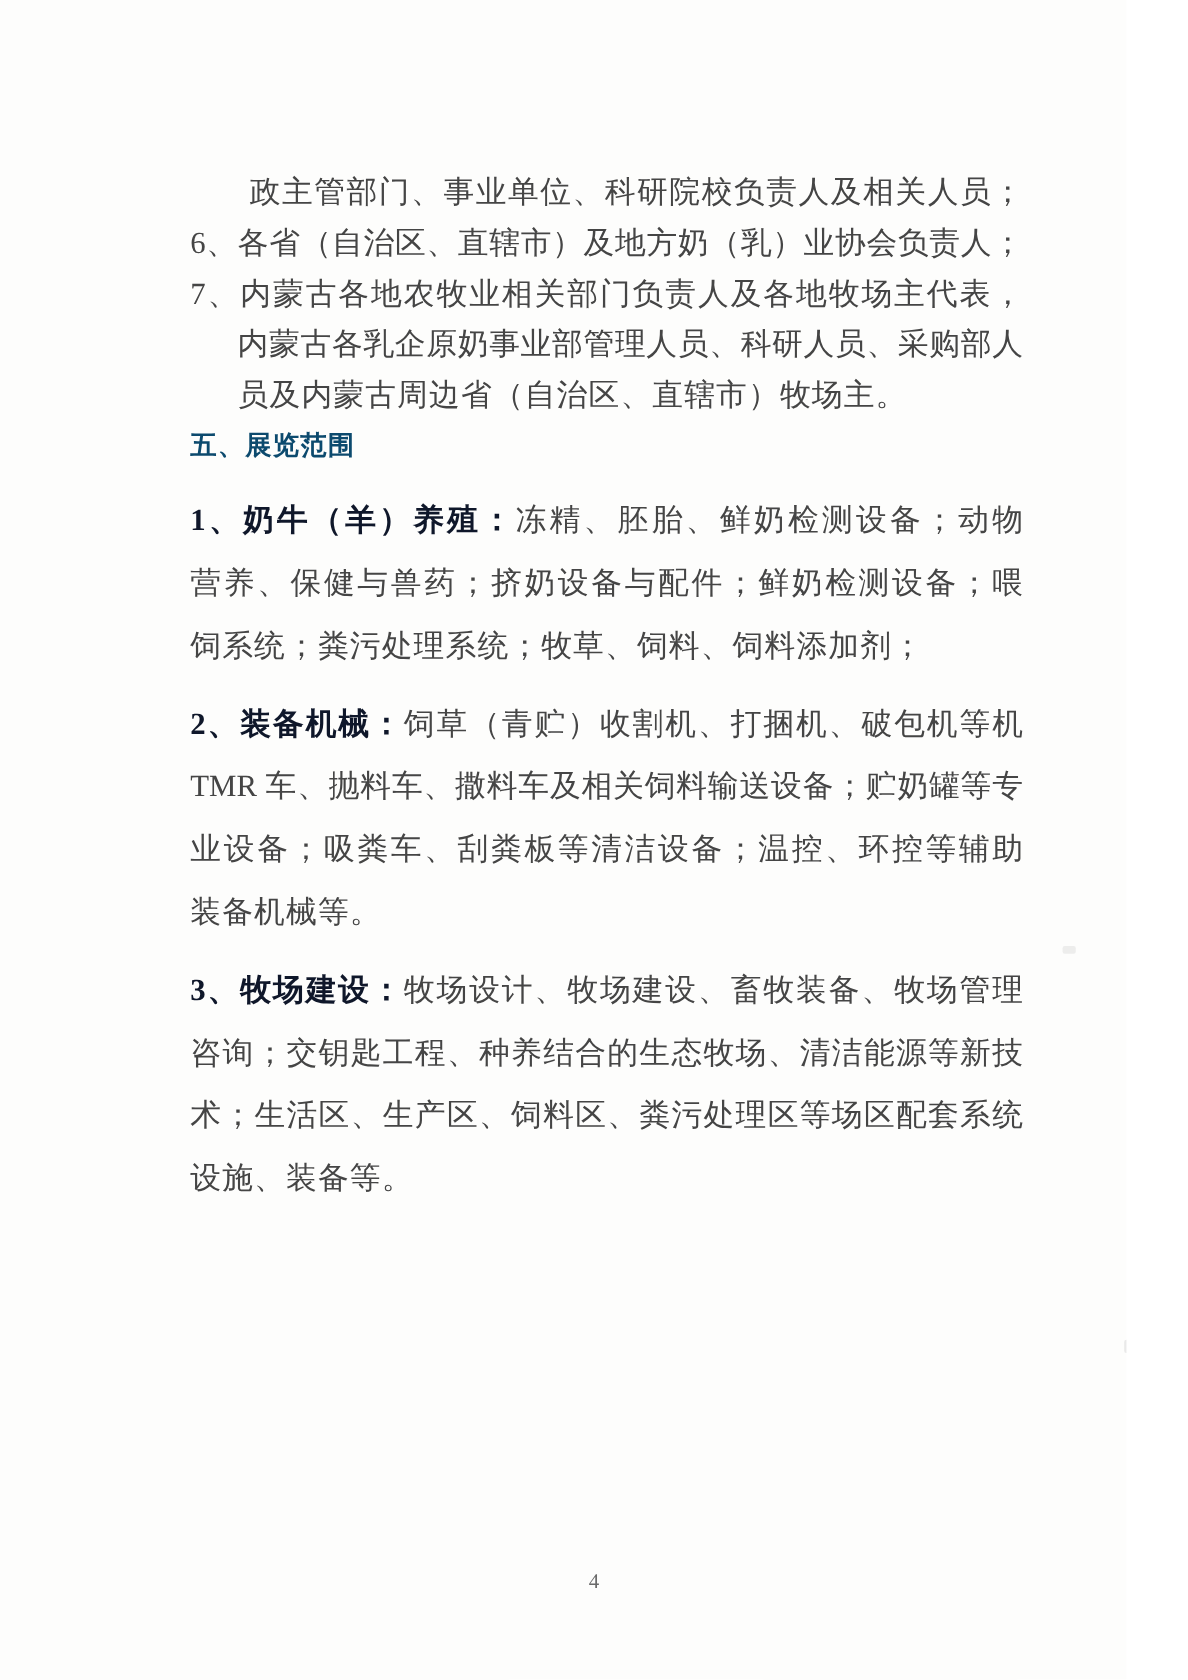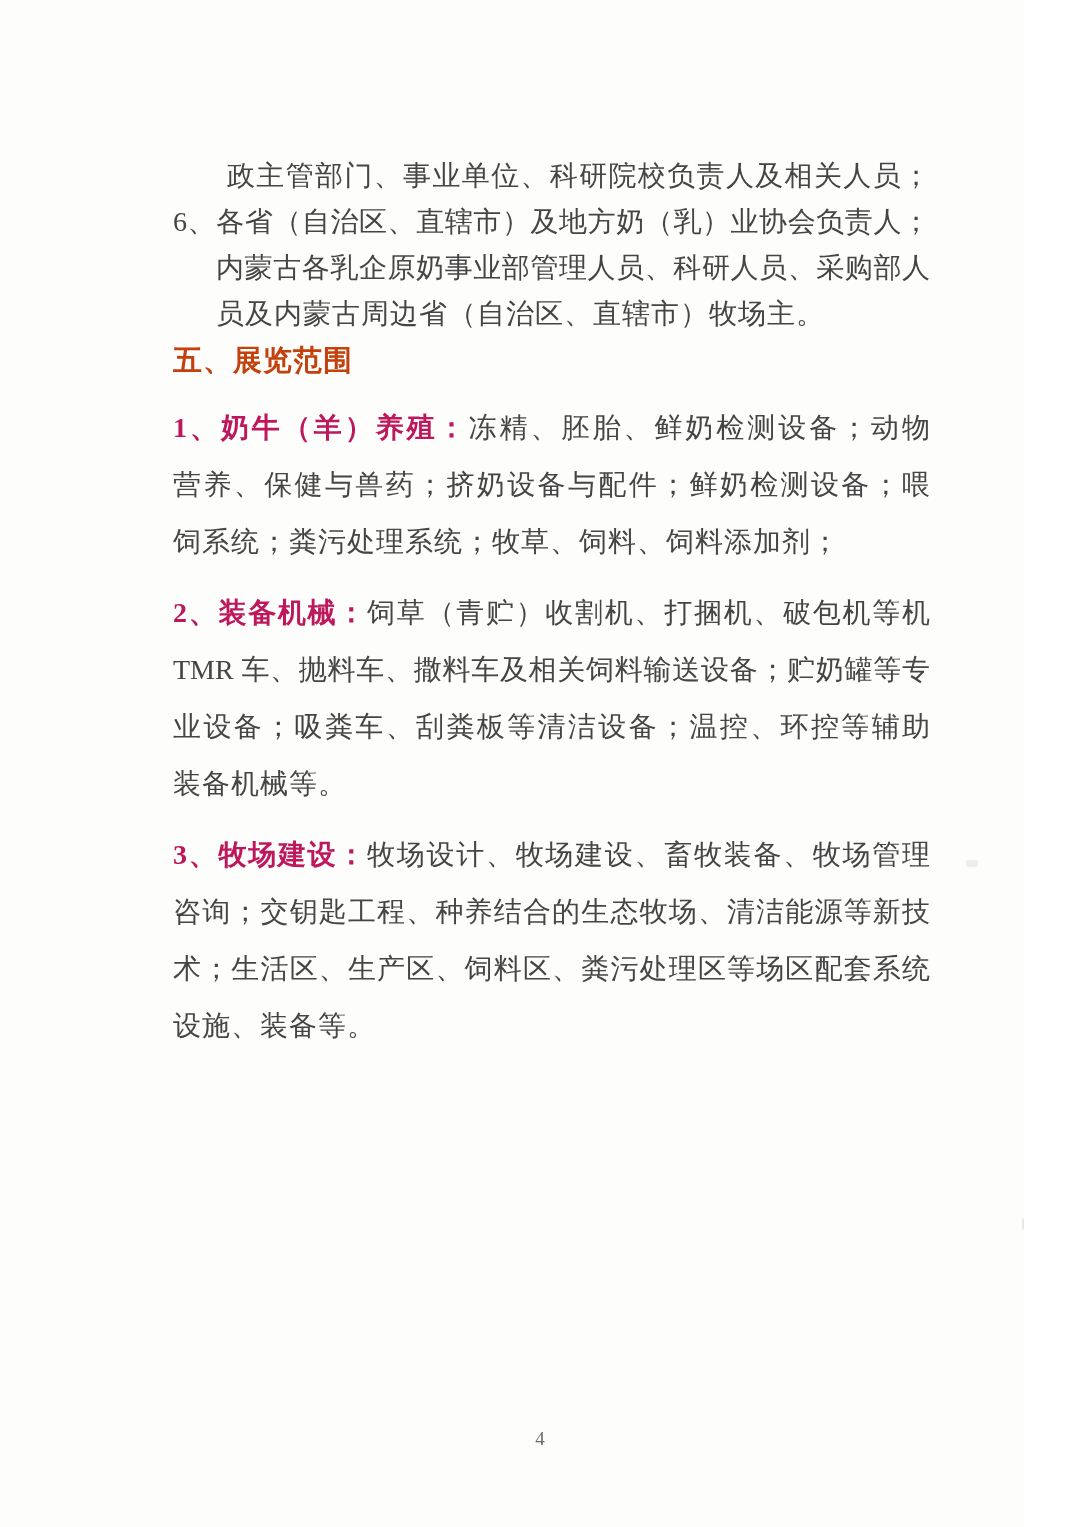--- a/index.html
+++ b/index.html
@@ -35,44 +35,44 @@
     text-align: right;
     text-align-last: left;
     letter-spacing: 1px;
   }
   .indent-54 { padding-left: 54px; }
   .indent-43 { padding-left: 43px; }
   
   .heading {
     height: 46px;
     line-height: 46px;
-    font-size: 29px;
+    font-size: 24px;
     font-weight: 700;
     letter-spacing: 1px;
-    color: #c2410c;
+    color: #0c4a6e;
   }
   
   .para { margin-top: 14px; }
   .para.first { margin-top: 16px; }
   .line {
     height: 57px;
     line-height: 57px;
     font-size: 28px;
     text-align: justify;
     text-align-last: justify;
     white-space: nowrap;
   }
   .line.short {
     text-align: center;
     text-align-last: left;
     letter-spacing: 1px;
   }
   .lead {
     font-weight: 700;
-    color: #be185d;
+    color: #0f172a;
   }
   .page-number {
     position: absolute;
     top: 1428px;
     left: 0;
     width: 1080px;
     text-align: center;
     font-size: 19px;
     color: #6a6a6a;
     font-family: "Liberation Serif", "DejaVu Serif", serif;
@@ -88,20 +88,21 @@
 </style>
 </head>
 <body>
 
 <div class="page">
   <div class="content">
 
     <div>
       <div class="iline indent-54">政主管部门、事业单位、科研院校负责人及相关人员；</div>
       <div class="iline">6、各省（自治区、直辖市）及地方奶（乳）业协会负责人；</div>
+      <div class="iline">7、内蒙古各地农牧业相关部门负责人及各地牧场主代表，</div>
       <div class="iline indent-43">内蒙古各乳企原奶事业部管理人员、科研人员、采购部人</div>
       <div class="iline indent-43 short">员及内蒙古周边省（自治区、直辖市）牧场主。</div>
     </div>
 
     <div class="heading">五、展览范围</div>
 
     <div class="para first">
       <div class="line">
         <span class="lead">1、奶牛（羊）养殖：</span><span>冻精、胚胎、鲜奶检测设备；动物</span>
       </div>

